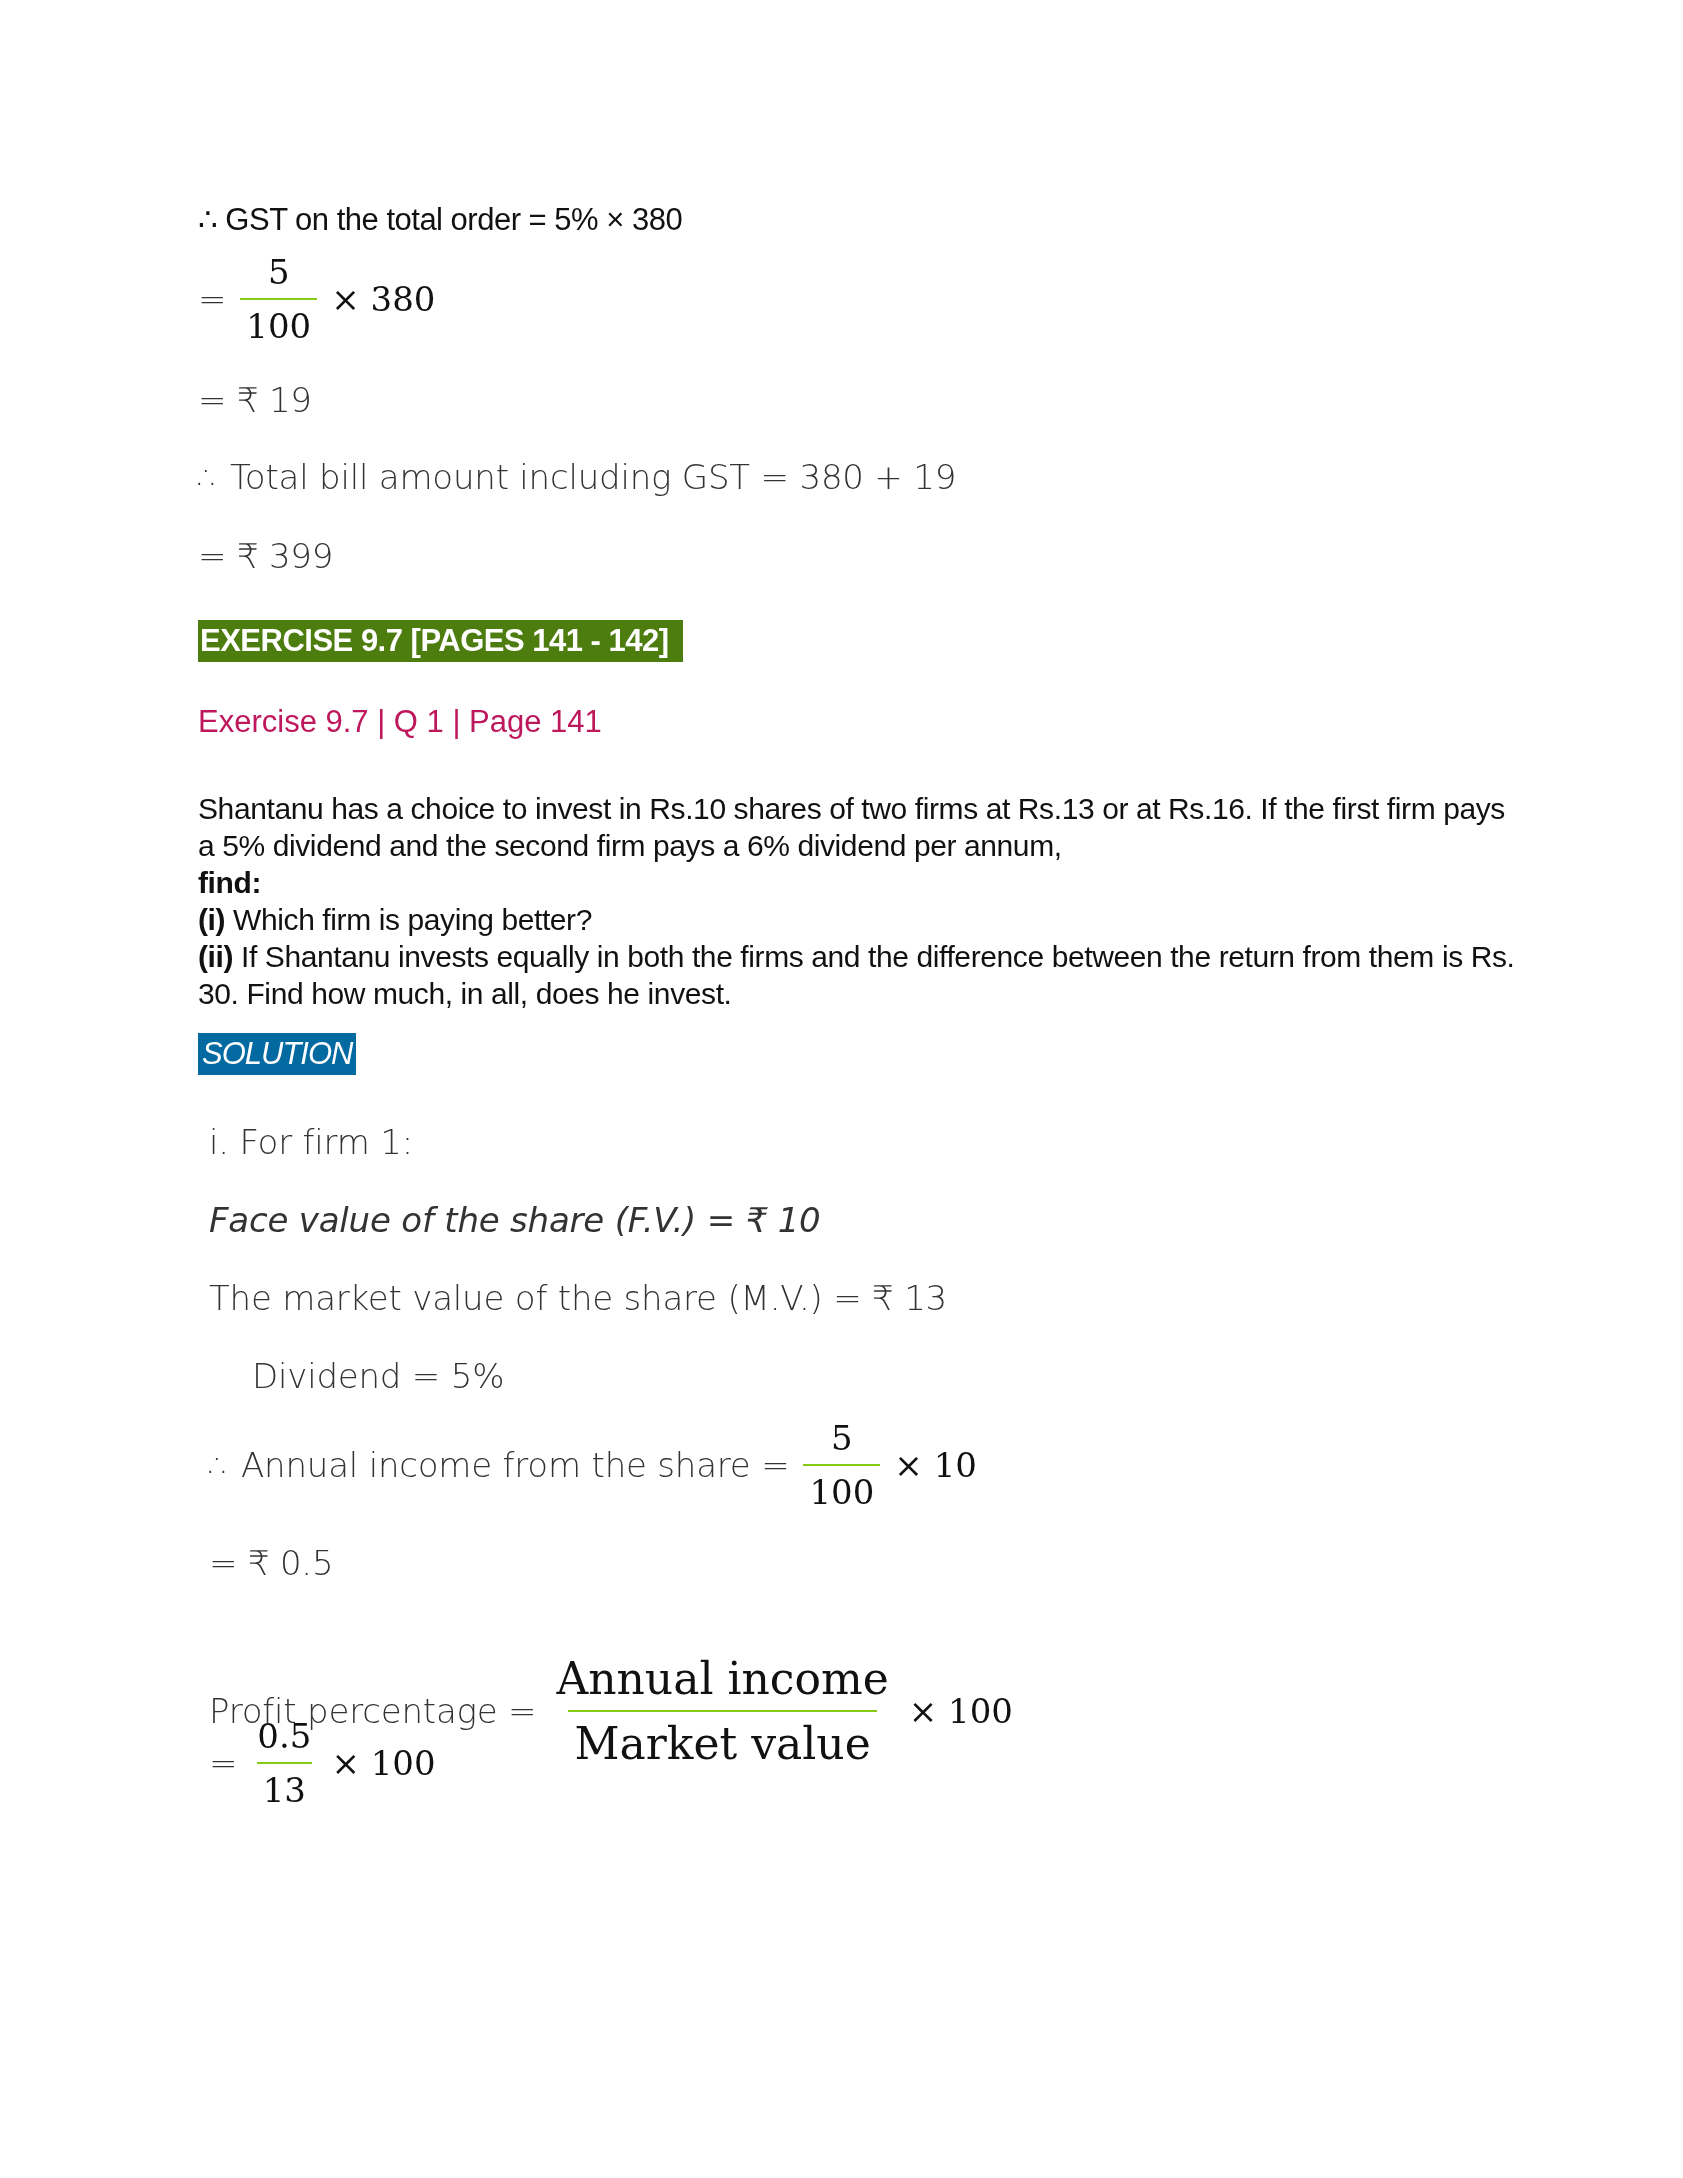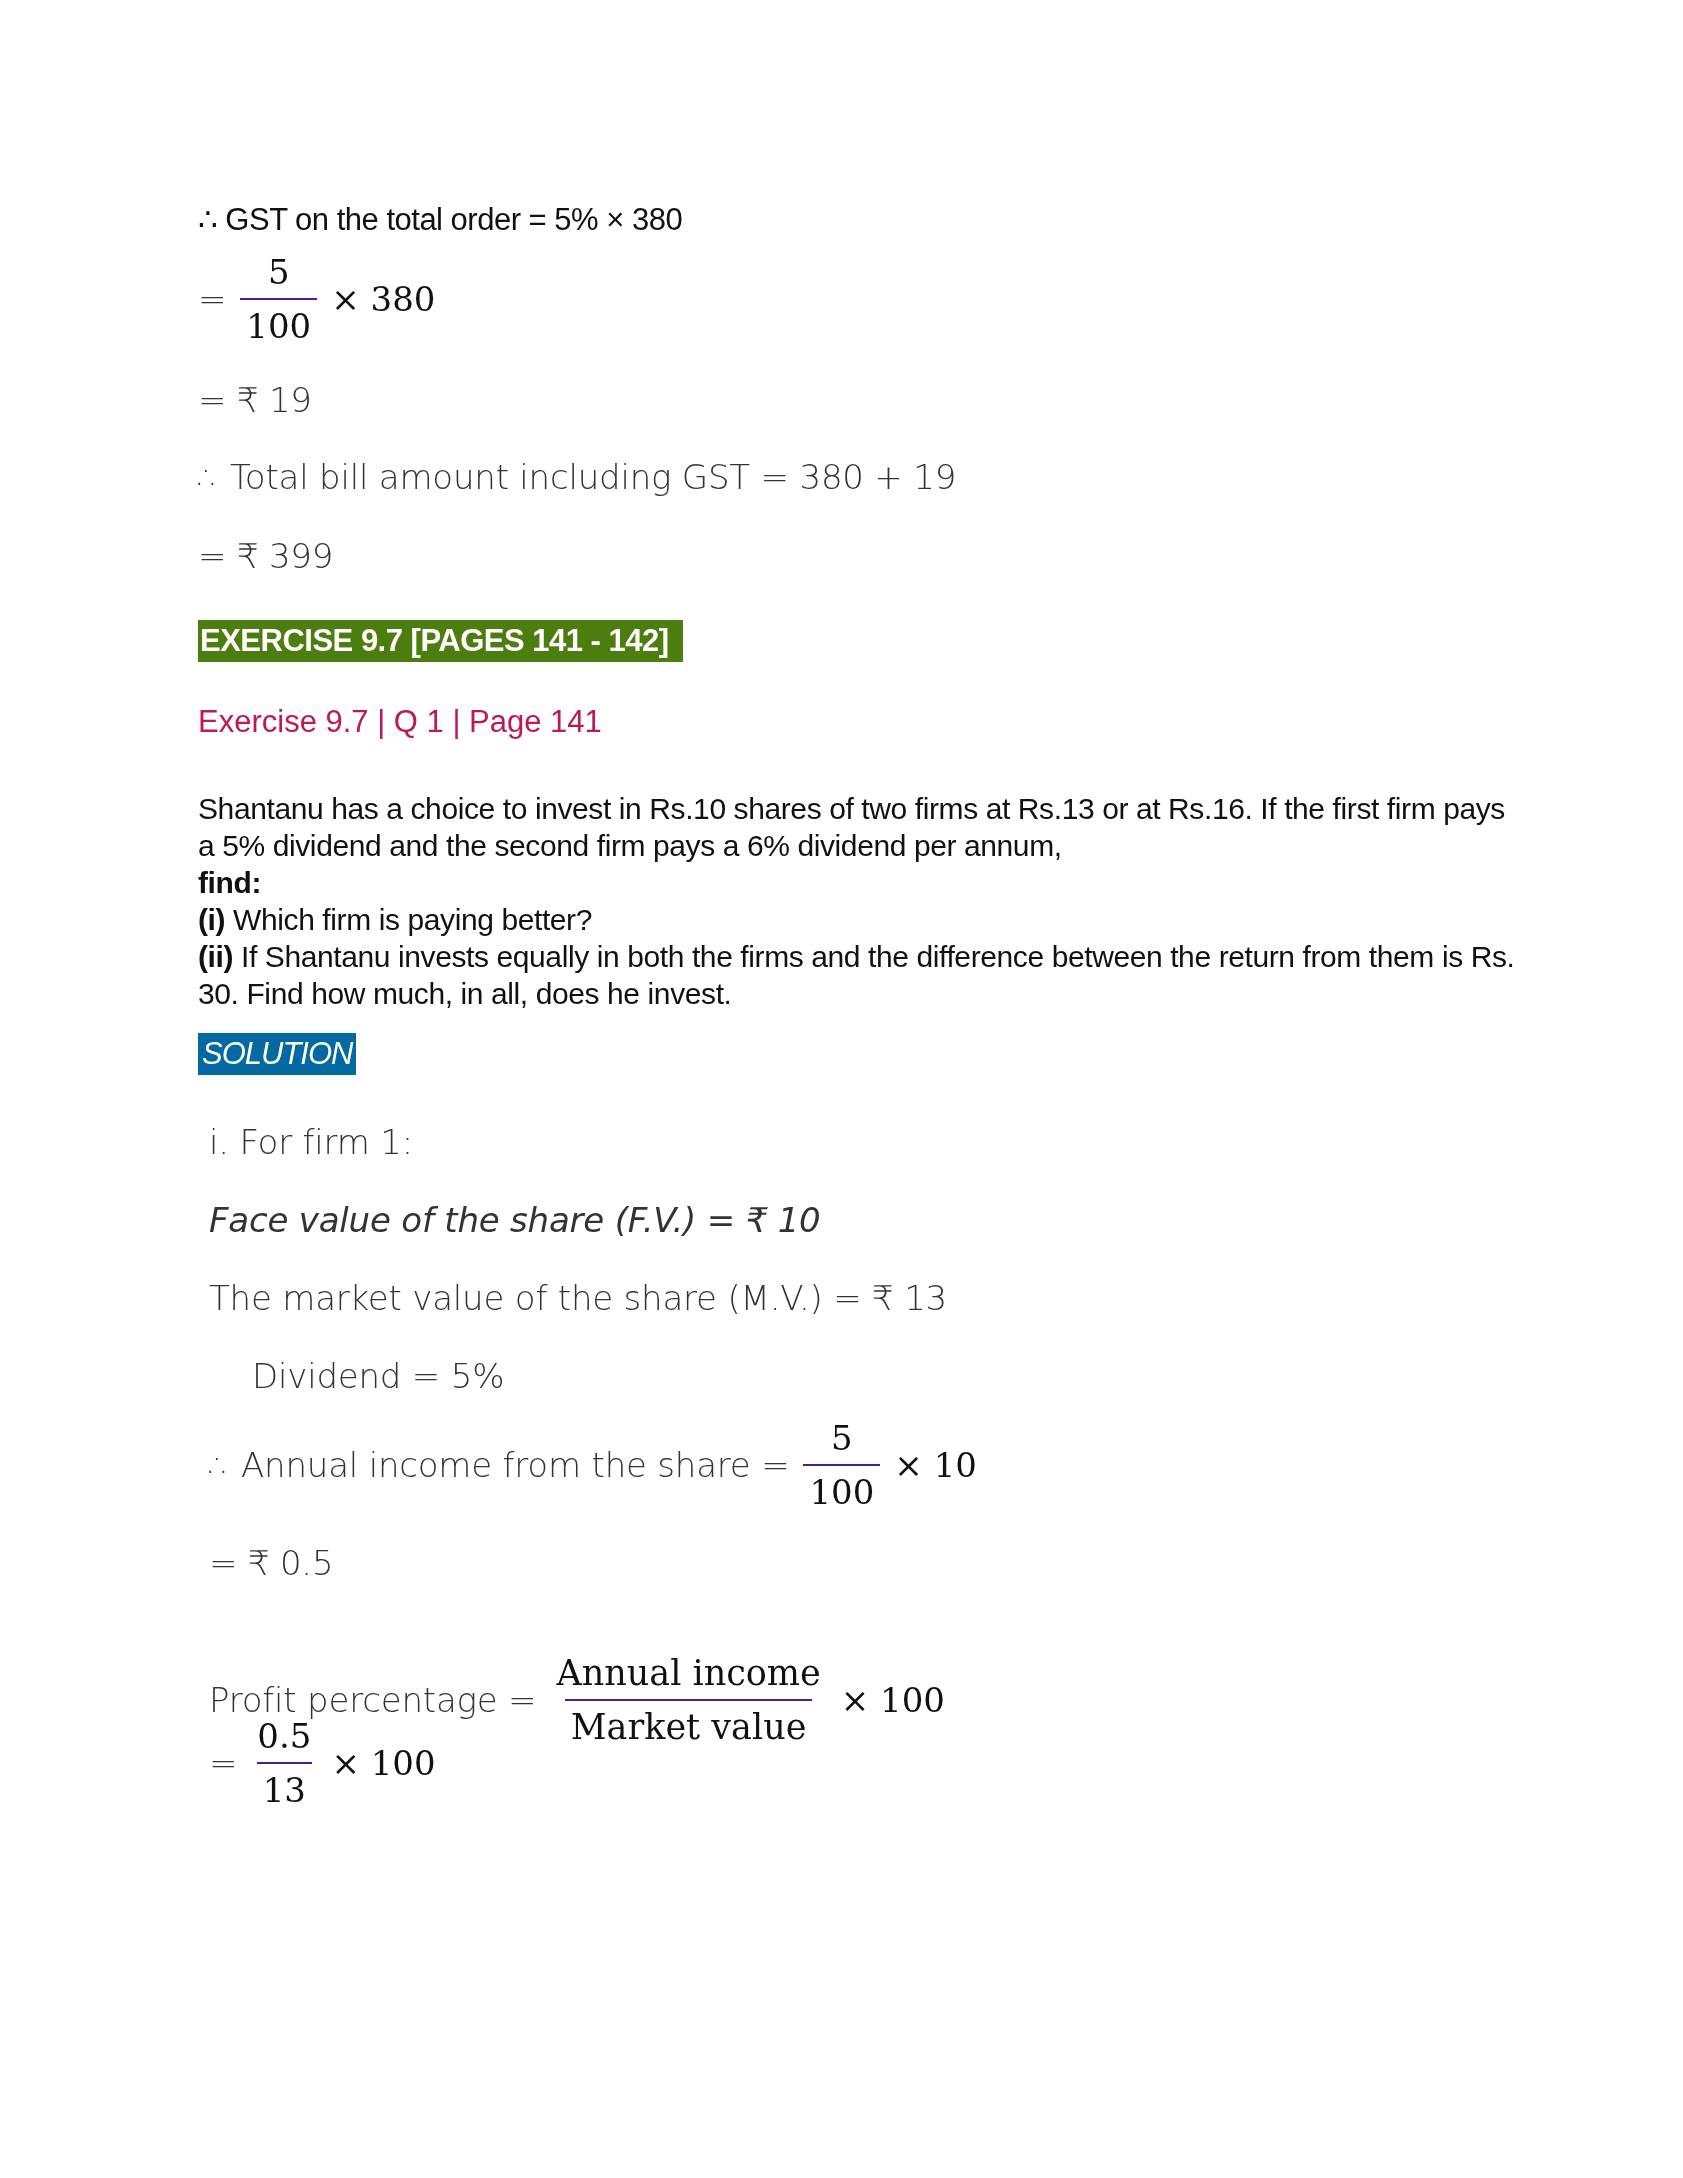--- a/index.html
+++ b/index.html
@@ -3,21 +3,21 @@
 <meta charset="utf-8">
 <style>
   html, body { margin:0; padding:0; background:#ffffff; }
   body { width:1683px; height:2178px; position:relative; overflow:hidden; color:#111; }
   .abs { position:absolute; }
   .sans { font-family:"Liberation Sans", sans-serif; }
   .light { font-family:"DejaVu Sans", sans-serif; font-weight:300; color:#333; letter-spacing:-0.2px; }
   .math { font-family:"DejaVu Serif", "Liberation Serif", serif; color:#111; }
   .frac { display:inline-flex; flex-direction:column; align-items:center; vertical-align:middle; margin:0 14px; }
   .frac .num { padding:0 6px 6px 6px; }
-  .frac .den { padding:6px 6px 0 6px; border-top:2px solid #4c1d95; }
+  .frac .den { padding:6px 6px 0 6px; border-top:2px solid #84cc16; }
   .row { display:flex; align-items:center; }
   .hdr-box { background:#4d7c0f; color:#fff; font-family:"Liberation Sans", sans-serif; font-weight:bold; font-size:31px; padding:2px 14px 2px 2px; line-height:38px; letter-spacing:-0.5px; }
   .green { color:#be185d; font-family:"Liberation Sans", sans-serif; font-weight:normal; font-size:31px; }
   .para { font-family:"Liberation Sans", sans-serif; font-size:30px; line-height:37px; color:#111; letter-spacing:-0.4px; width:1317px;margin-top:24px; }
   .sol-box { background:#0369a1; color:#fff; font-family:"Liberation Sans", sans-serif; font-style:italic; font-size:31px; padding:2px 4px; line-height:38px; letter-spacing:-1px; }
   .lt { font-size:34px; }
 </style>
 </head>
 <body>
 
@@ -62,21 +62,21 @@
     <span class="num">5</span>
     <span class="den">100</span>
   </span>
   <span class="math" style="font-size:34px;">× 10</span>
 </div>
 
 <div class="abs light lt" style="left:209px; top:1543px;">= ₹ 0.5</div>
 
 <div class="abs row" style="left:209px; top:1653px;">
   <span class="light lt">Profit percentage =</span>
-  <span class="frac math" style="font-size:35px;">
+  <span class="frac math" style="font-size:44px;">
     <span class="num">Annual income</span>
     <span class="den">Market value</span>
   </span>
   <span class="math" style="font-size:34px;">× 100</span>
 </div>
 
 <div class="abs row" style="left:209px; top:1716px;">
   <span class="light lt">=</span>
   <span class="frac math" style="font-size:34px;">
     <span class="num">0.5</span>

